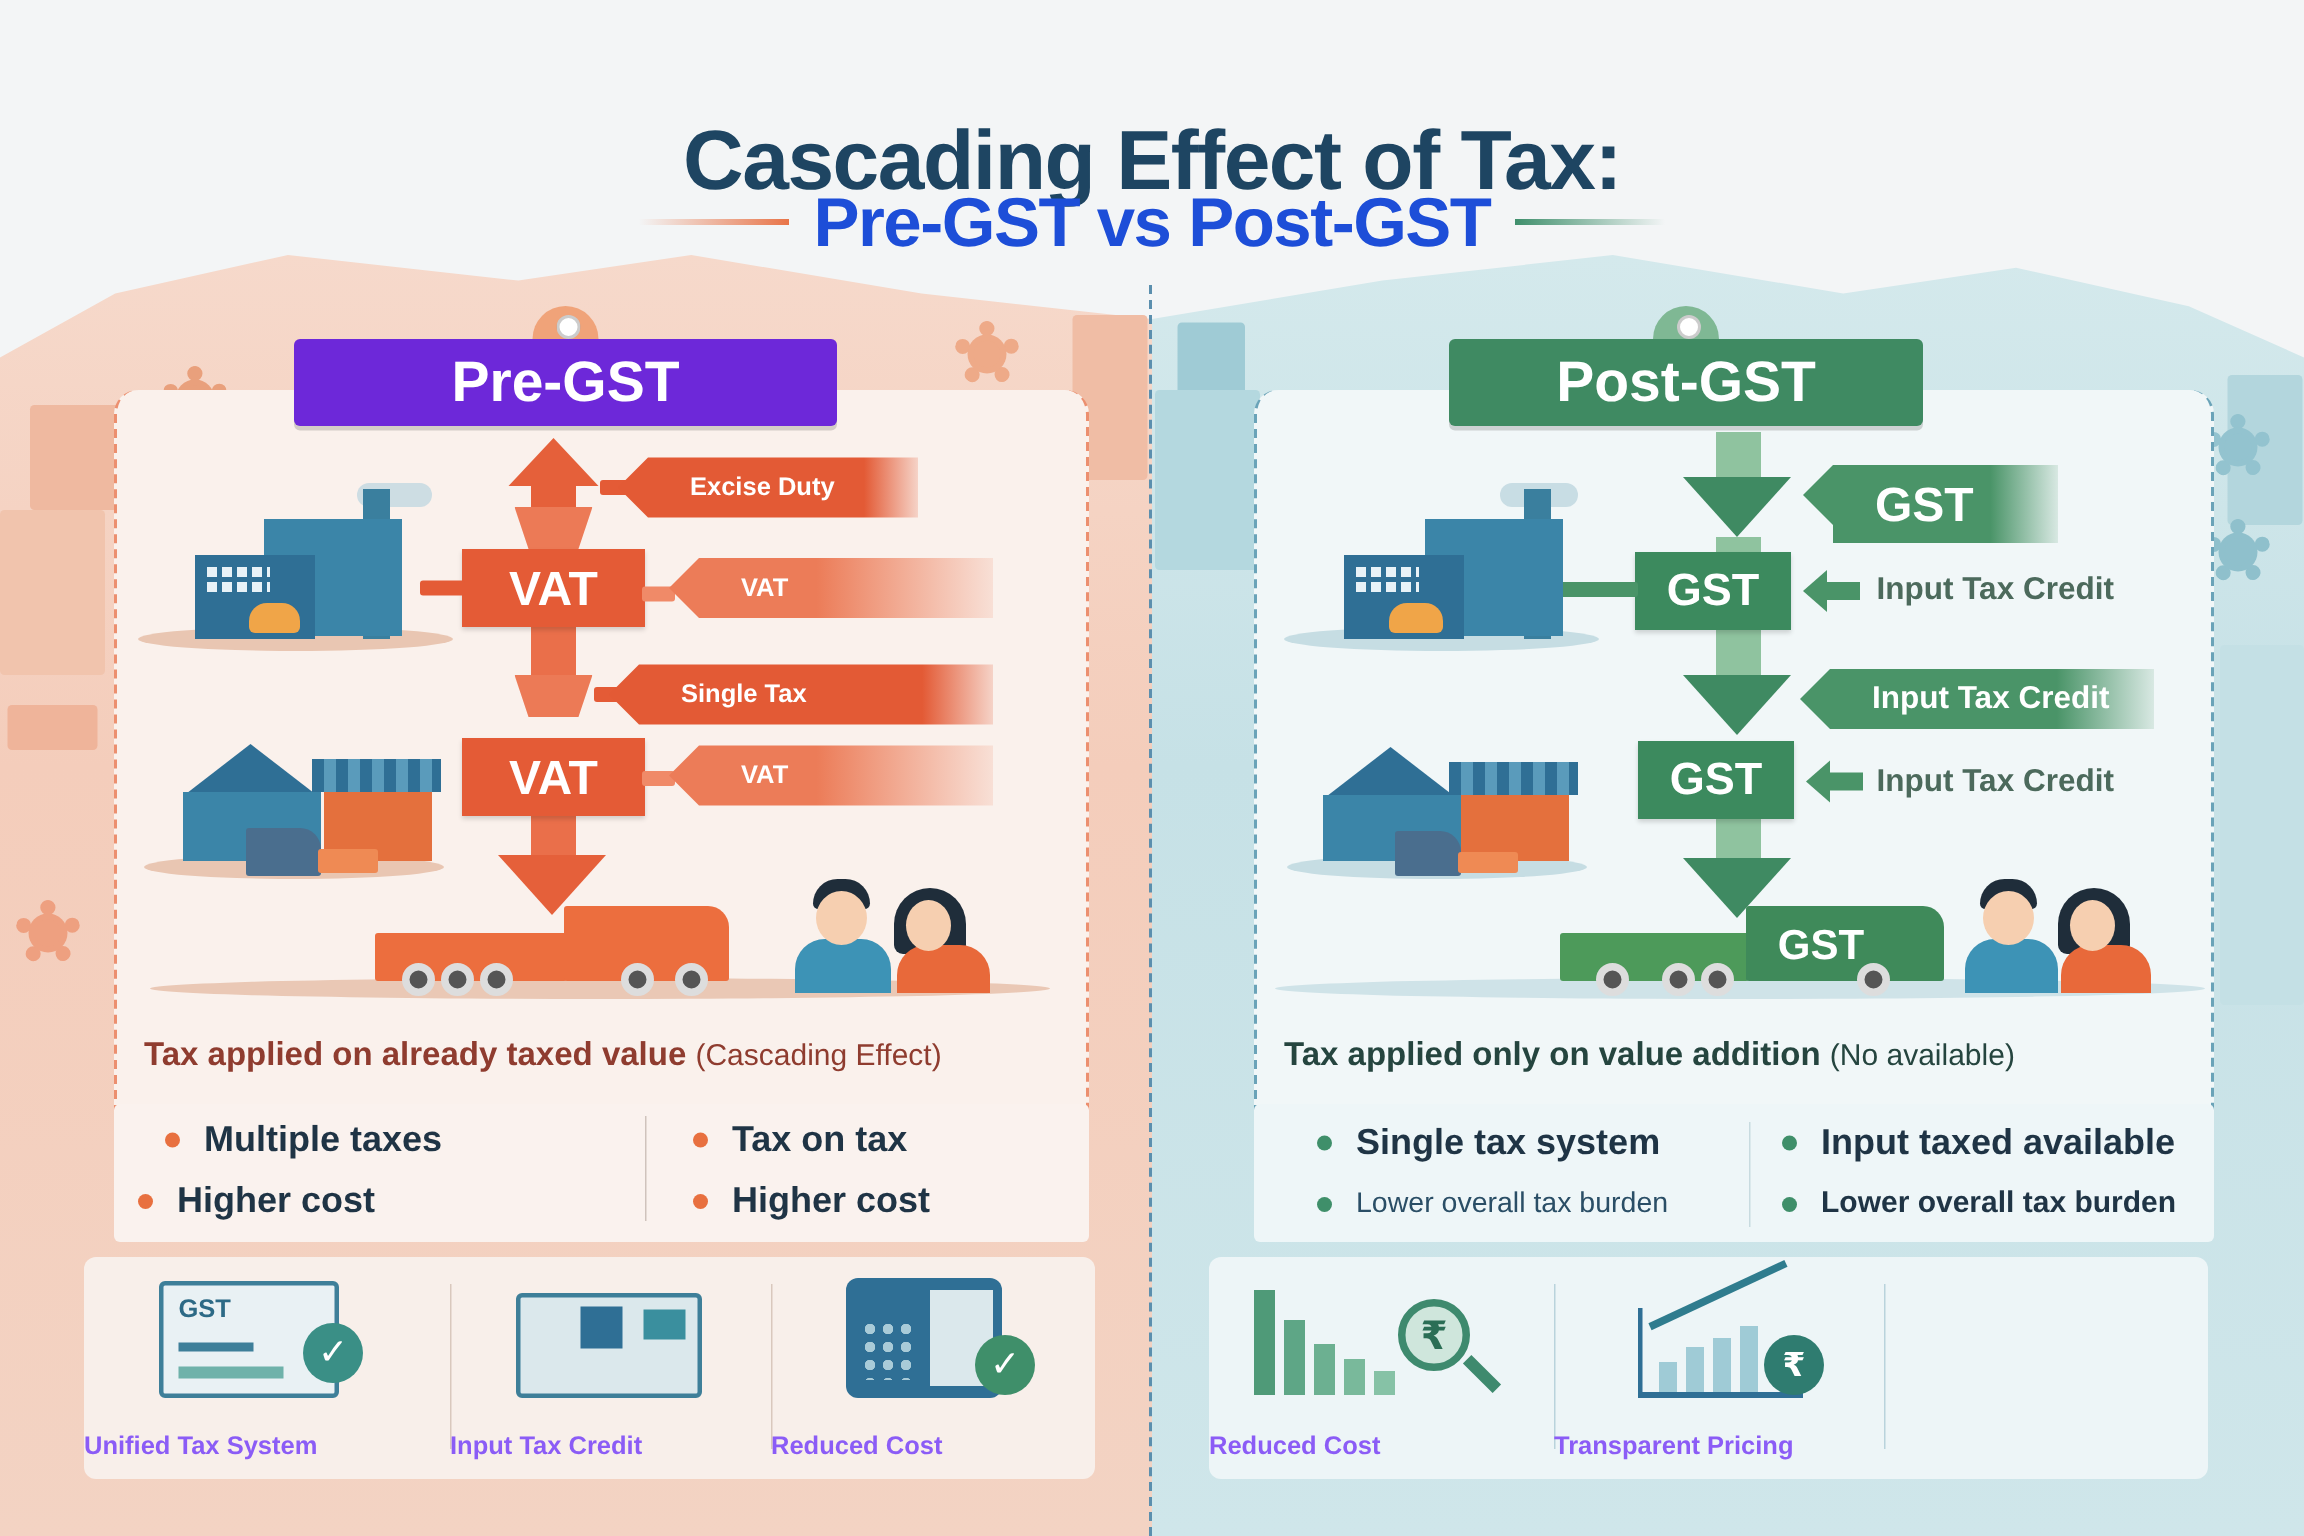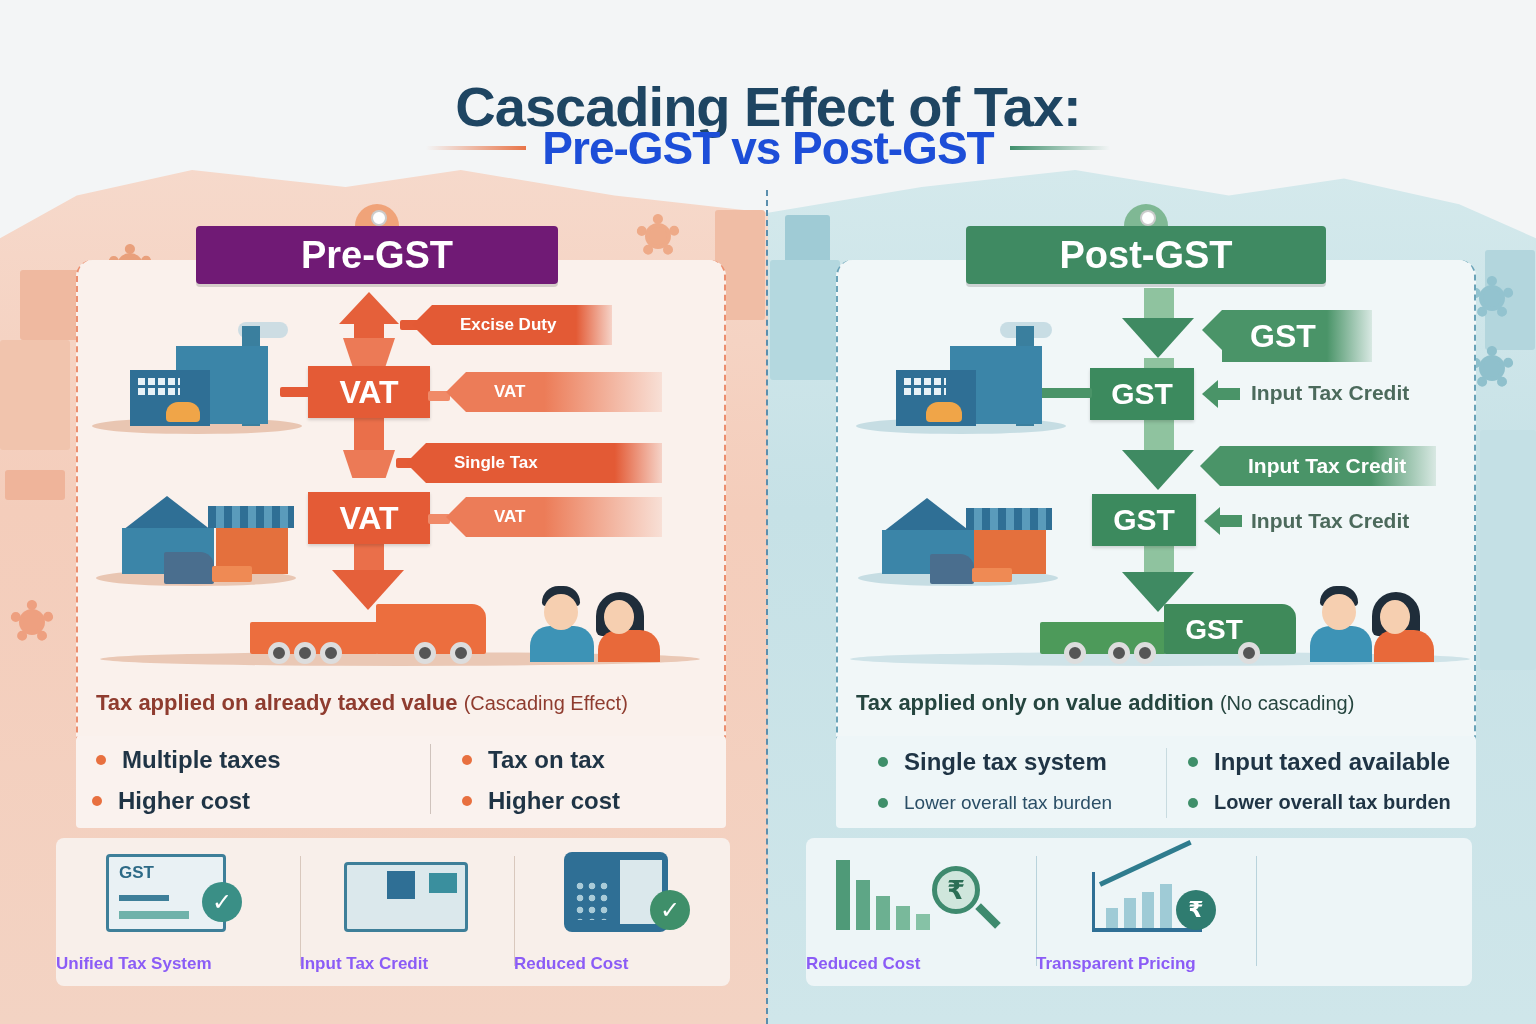--- a/index.html
+++ b/index.html
@@ -61,23 +61,23 @@
     box-shadow: 0 3px 0 rgba(0,0,0,0.15);
   }
   .header-tag .hook {
     position: absolute; left: 50%; top: -22px; width: 44px; height: 22px; margin-left: -22px;
     border-radius: 22px 22px 0 0;
   }
   .header-tag .hook::after {
     content: ""; position: absolute; left: 50%; top: 6px; width: 12px; height: 12px; margin-left: -6px;
     border-radius: 50%; background: #fff; border: 2px solid rgba(0,0,0,0.2);
   }
-  .tag-pre { left: 196px; width: 362px; background: #701a75; }
+  .tag-pre { left: 196px; width: 362px; background: #6d28d9; }
   .tag-pre .hook { background: #f0a379; }
-  .tag-post { left: 966px; width: 360px; background: #3f8a62; }
+  .tag-post { left: 966px; width: 316px; background: #3f8a62; }
   .tag-post .hook { background: #7fb894; }
 
   
   .shaft { position: absolute; width: 30px; }
   .arrow-down { position: absolute; width: 0; height: 0; border-left: 36px solid transparent; border-right: 36px solid transparent; border-top: 40px solid; }
   .arrow-up { position: absolute; width: 0; height: 0; border-left: 30px solid transparent; border-right: 30px solid transparent; border-bottom: 32px solid; }
   .funnel { position: absolute; width: 52px; height: 28px; clip-path: polygon(0 0, 100% 0, 82% 100%, 18% 100%); }
 
   .box {
     position: absolute; color: #fff; font-weight: 700; text-align: center;
@@ -251,21 +251,21 @@
 <div class="person-hair" style="left:596px;top:592px;width:48px;height:44px;border-radius:24px 24px 6px 6px;"></div>
 <div class="person-body" style="left:598px;top:630px;width:62px;height:32px;background:#e8693a;"></div>
 <div class="person-head" style="left:604px;top:600px;width:30px;height:34px;"></div>
 
 <div class="summary" style="left:96px;top:690px;color:#8f3c2f;">
   <span>Tax applied on already taxed value</span>
   <span class="small">(Cascading Effect)</span>
 </div>
 
 <div class="bullet-box bullet-left-box"></div>
-<div class="bullet" style="left:96px;top:746px;font-size:24px;">
+<div class="bullet" style="left:110px;top:746px;font-size:24px;">
   <span class="dot" style="background:#e8703f;"></span>
   <span>Multiple taxes</span>
 </div>
 <div class="bullet" style="left:92px;top:787px;font-size:24px;">
   <span class="dot" style="background:#e8703f;"></span>
   <span>Higher cost</span>
 </div>
 <div class="bullet-divider" style="left:430px;top:744px;"></div>
 <div class="bullet" style="left:462px;top:746px;font-size:24px;">
   <span class="dot" style="background:#e8703f;"></span>
@@ -358,21 +358,21 @@
 <div class="wheel" style="left:1238px;top:642px;"></div>
 <div class="person-body" style="left:1310px;top:626px;width:62px;height:36px;background:#3d93b6;"></div>
 <div class="person-hair" style="left:1320px;top:586px;width:38px;height:20px;border-radius:18px 18px 4px 4px;"></div>
 <div class="person-head" style="left:1322px;top:594px;width:34px;height:36px;"></div>
 <div class="person-hair" style="left:1372px;top:592px;width:48px;height:44px;border-radius:24px 24px 6px 6px;"></div>
 <div class="person-body" style="left:1374px;top:630px;width:60px;height:32px;background:#e8693a;"></div>
 <div class="person-head" style="left:1380px;top:600px;width:30px;height:34px;"></div>
 
 <div class="summary" style="left:856px;top:690px;color:#25453f;">
   <span>Tax applied only on value addition</span>
-  <span class="small">(No cascading)</span>
+  <span class="small">(No available)</span>
 </div>
 
 <div class="bullet-box bullet-right-box"></div>
 <div class="bullet" style="left:878px;top:748px;font-size:24px;">
   <span class="dot" style="background:#3f8f6a;"></span>
   <span>Single tax system</span>
 </div>
 <div class="bullet" style="left:878px;top:792px;font-size:19px;font-weight:400;color:#2a4e66;">
   <span class="dot" style="background:#3f8f6a;"></span>
   <span>Lower overall tax burden</span>

